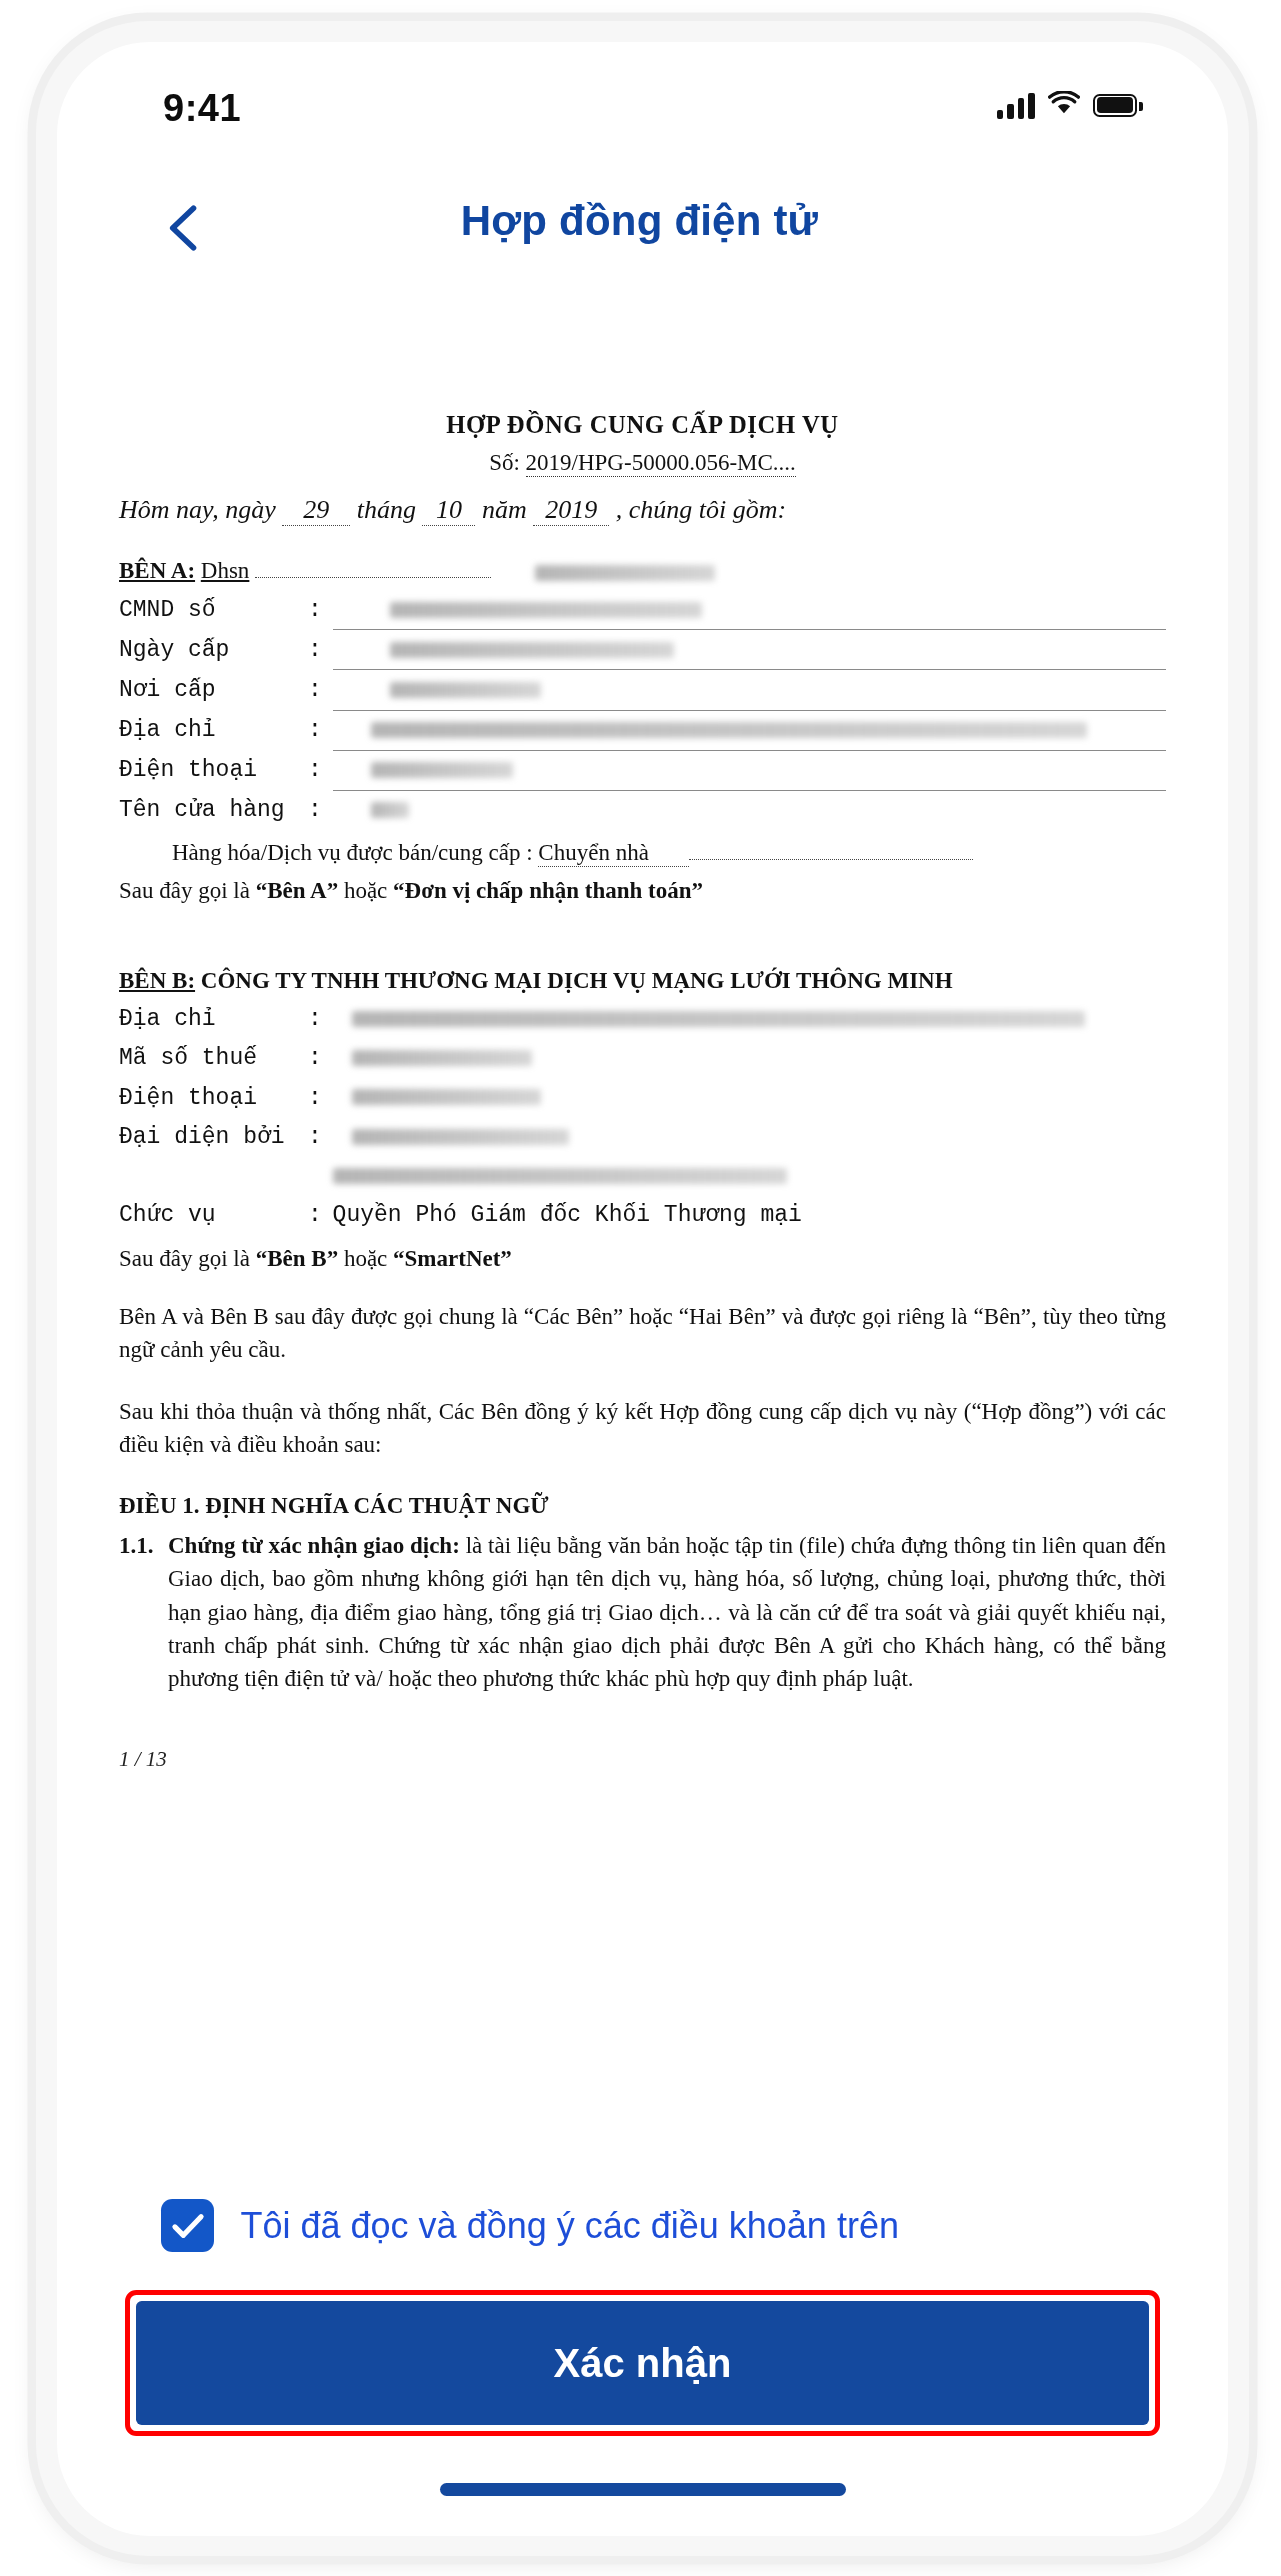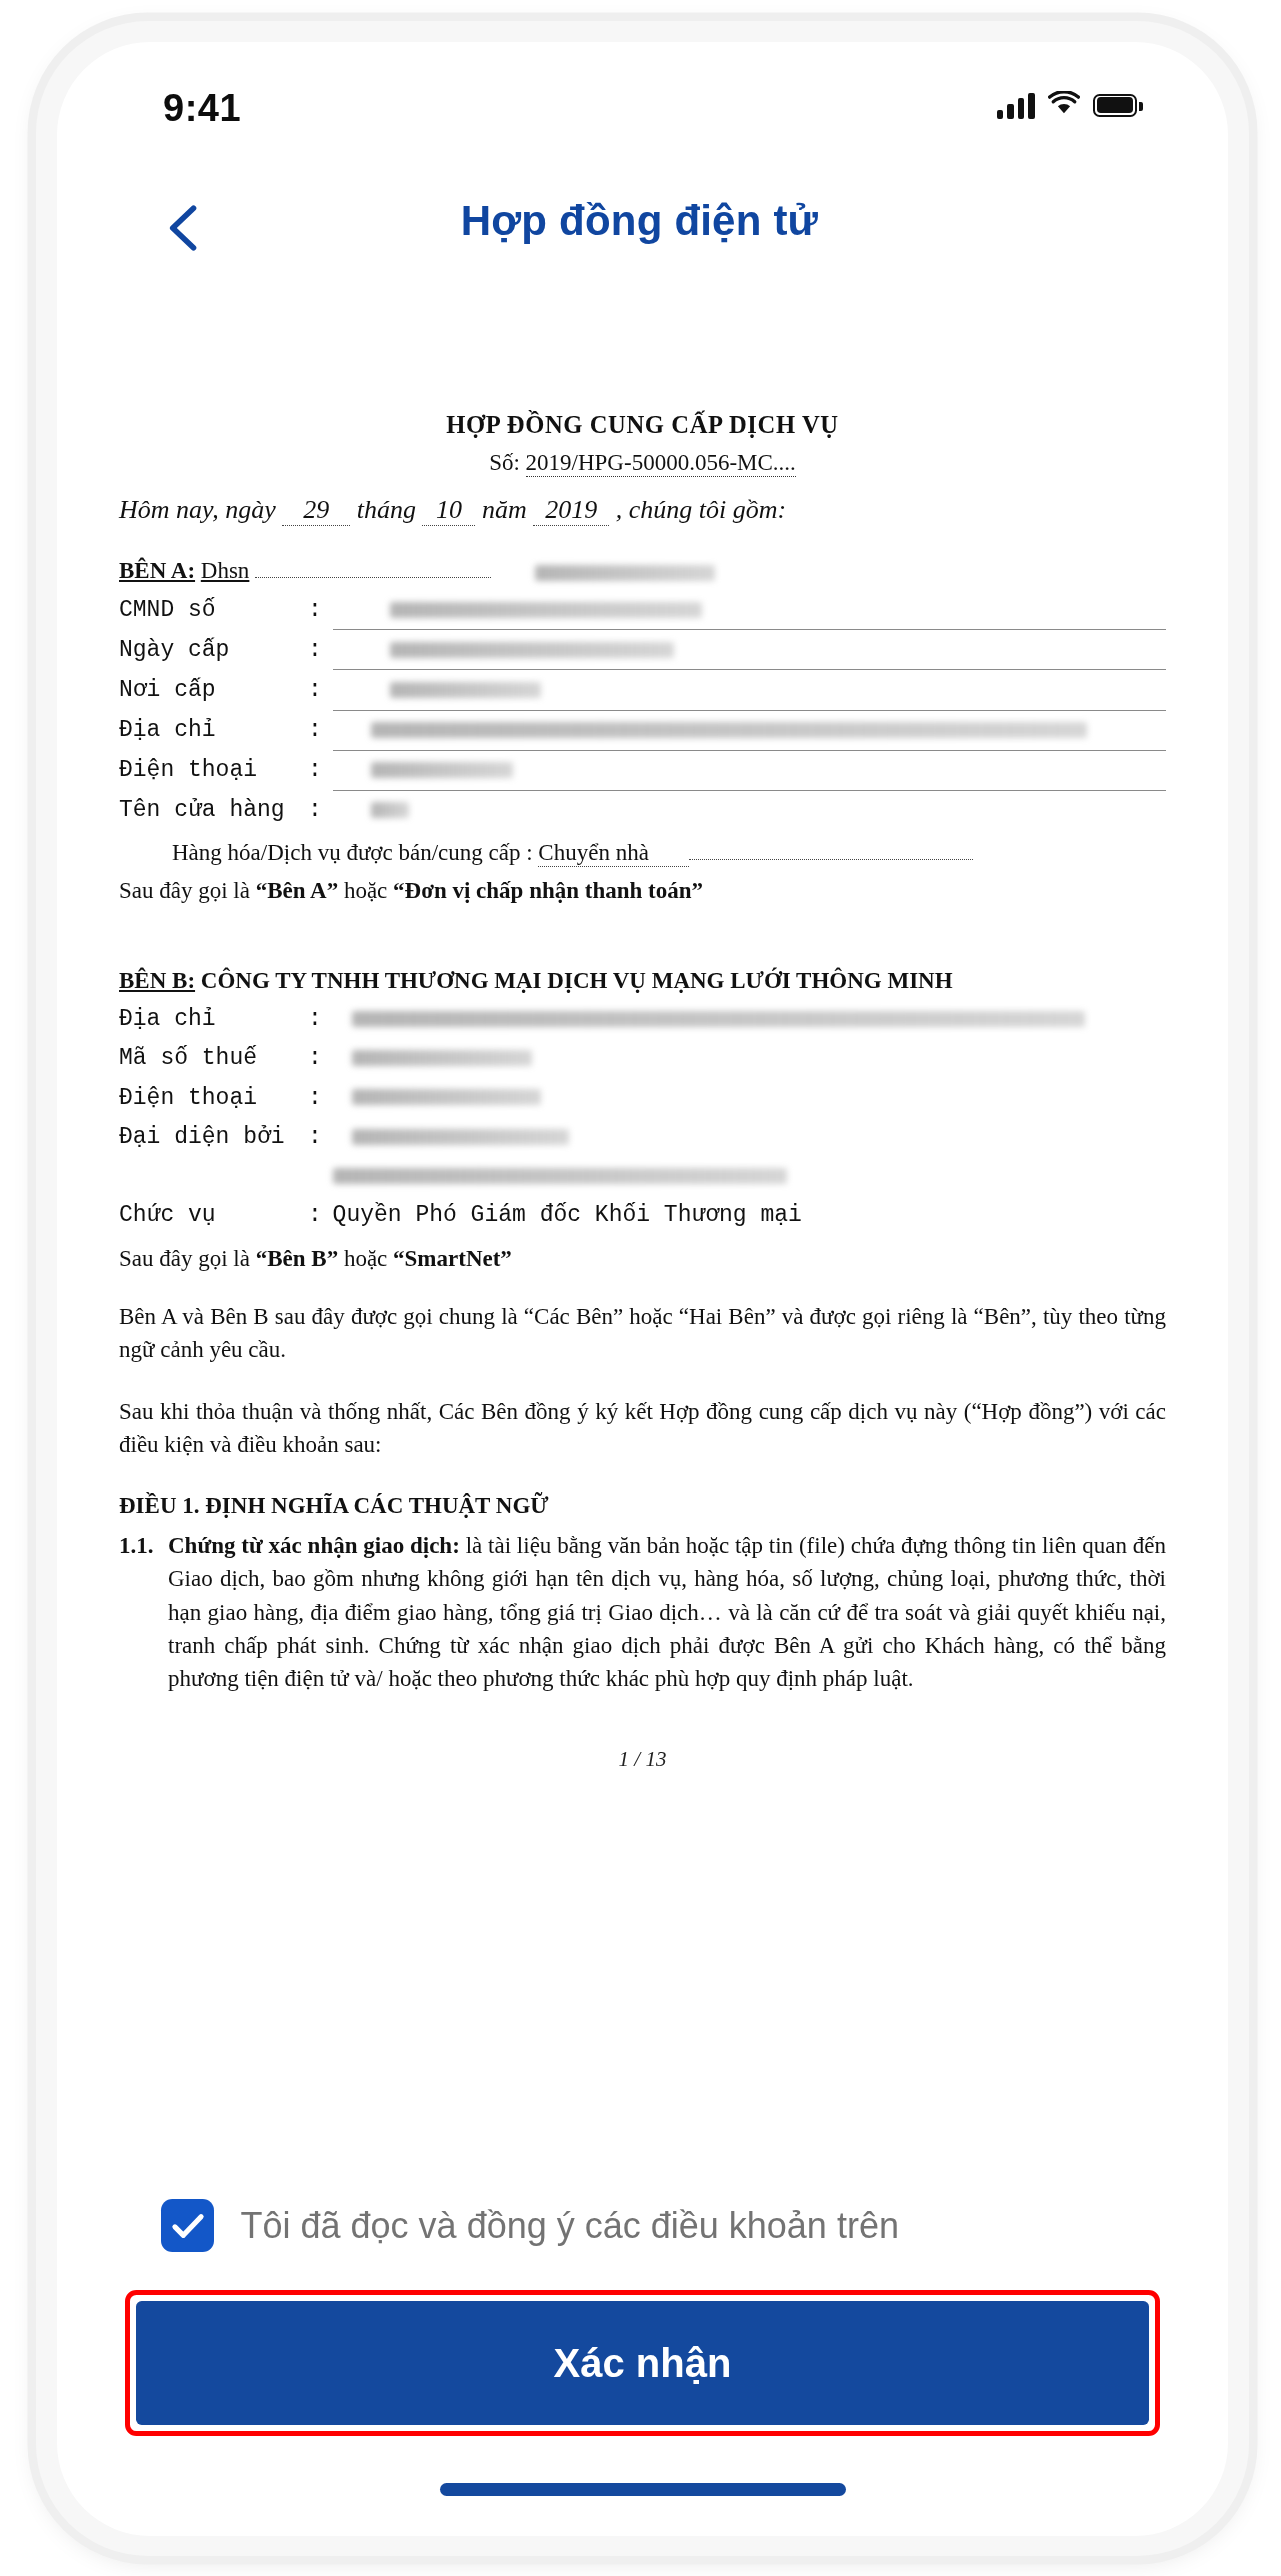--- a/index.html
+++ b/index.html
@@ -161,21 +161,21 @@
 
   .article-h { font-size: 23px; font-weight: 700; margin-top: 32px; }
   .clause {
     display: flex; font-size: 23px; line-height: 1.45; margin-top: 9.5px;
   }
   .clause .num { font-weight: 700; flex: 0 0 49px; }
   .clause .body { text-align: justify; }
   .clause .body b { font-weight: 700; }
 
   .pageno {
-    text-align: center;
+    text-align: left;
     font-size: 21px; font-style: italic;
     margin-top: 51px;
     color: #222;
   }
 
   
   .agree {
     position: absolute;
     left: 0; top: 2127px;
     width: 1171px; height: 113px;
@@ -185,21 +185,21 @@
   .checkbox {
     width: 53px; height: 53px; border-radius: 11.3px;
     background: #1357c8;
     display: flex; align-items: center; justify-content: center;
     flex: 0 0 53px;
     cursor: pointer;
   }
   .checkbox svg { display: block; }
   .agree-label {
     margin-left: 26.5px;
-    font-size: 36px; color: #737373;
+    font-size: 36px; color: #1d4ed8;
     font-family: "Liberation Sans", sans-serif;
   }
 
   
   .cta-wrap {
     position: absolute;
     left: 68px; top: 2248px;
     width: 1035px; height: 146px;
     border: 5.7px solid #ff0000;
     border-radius: 11.3px;

